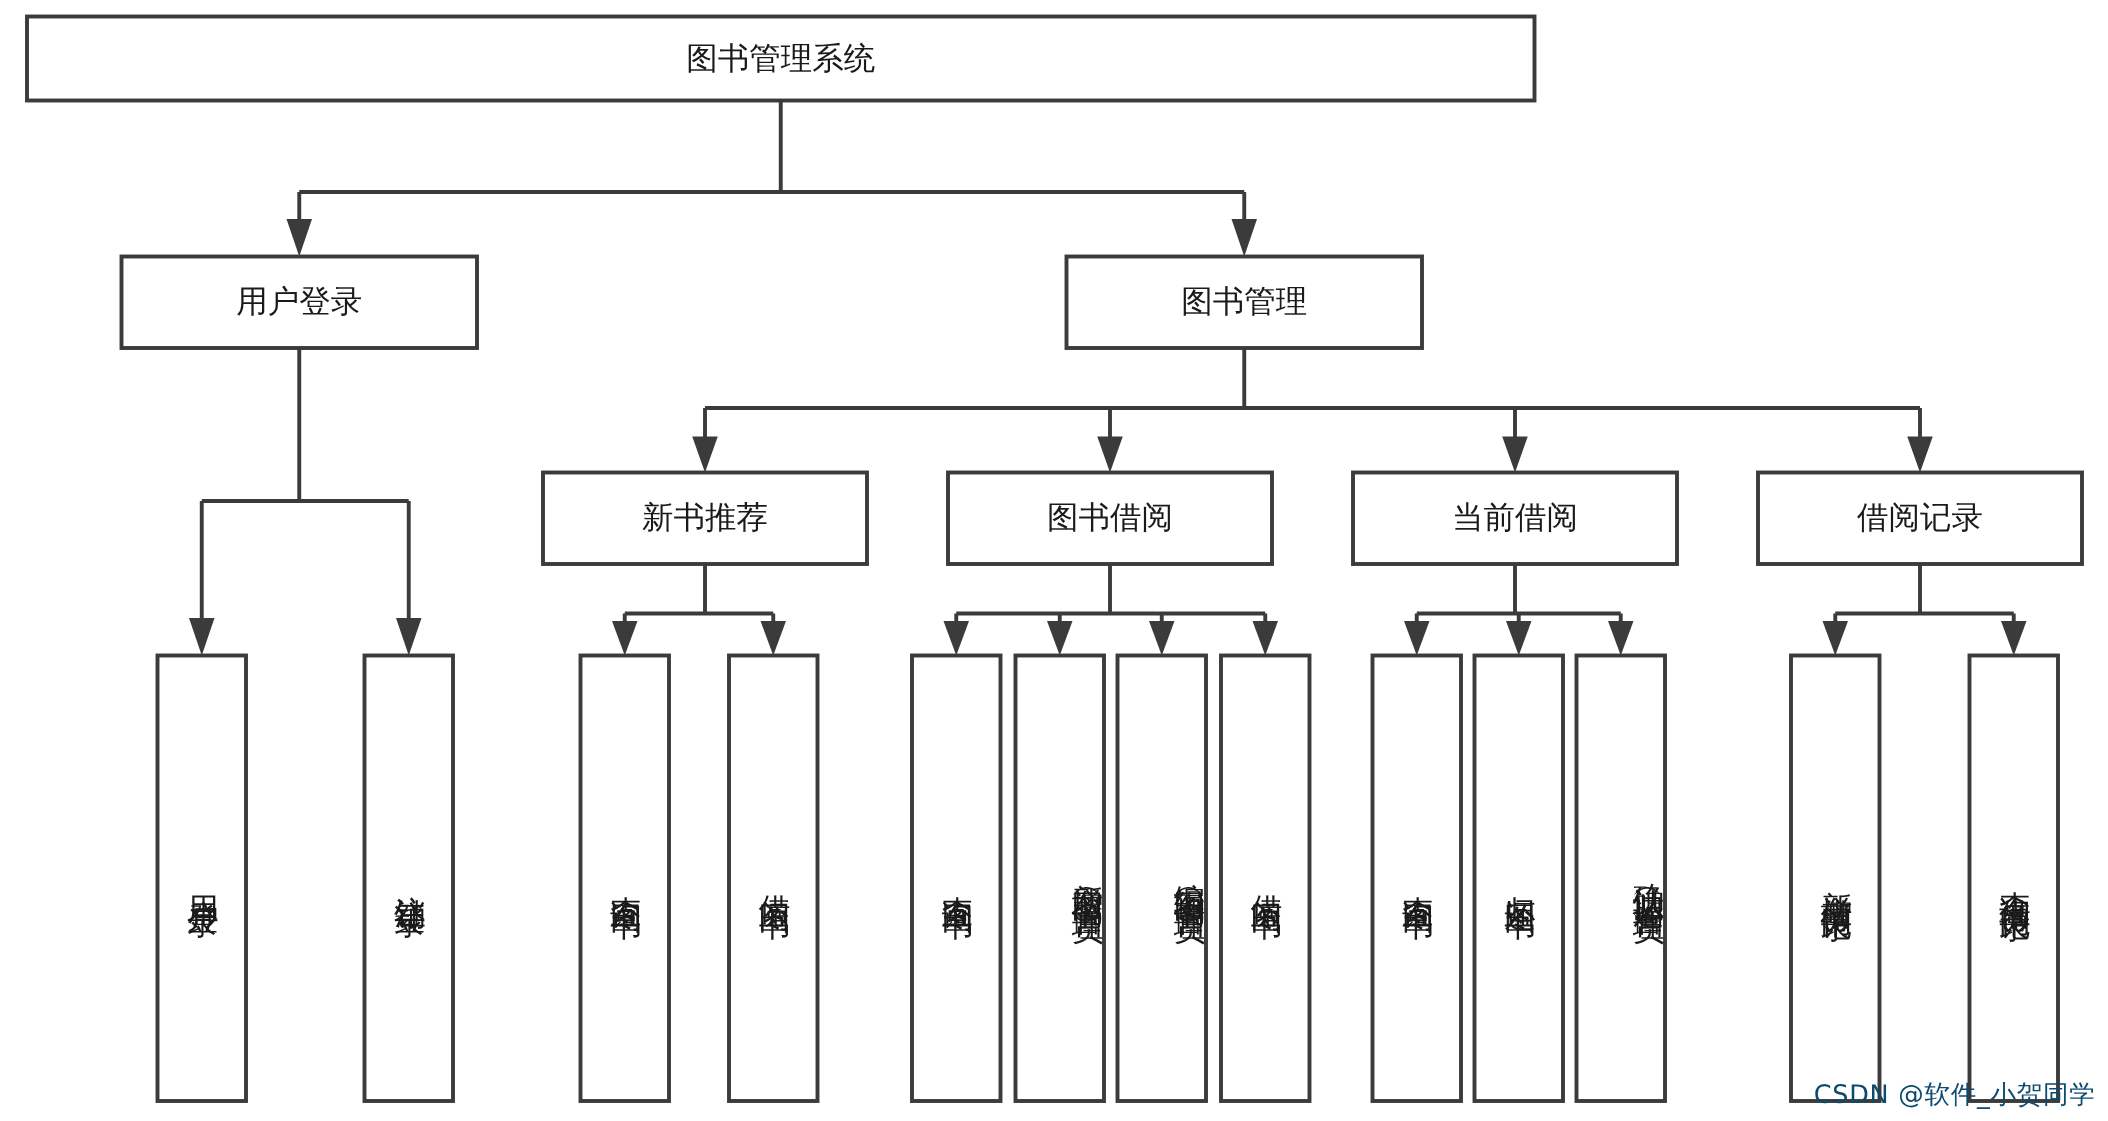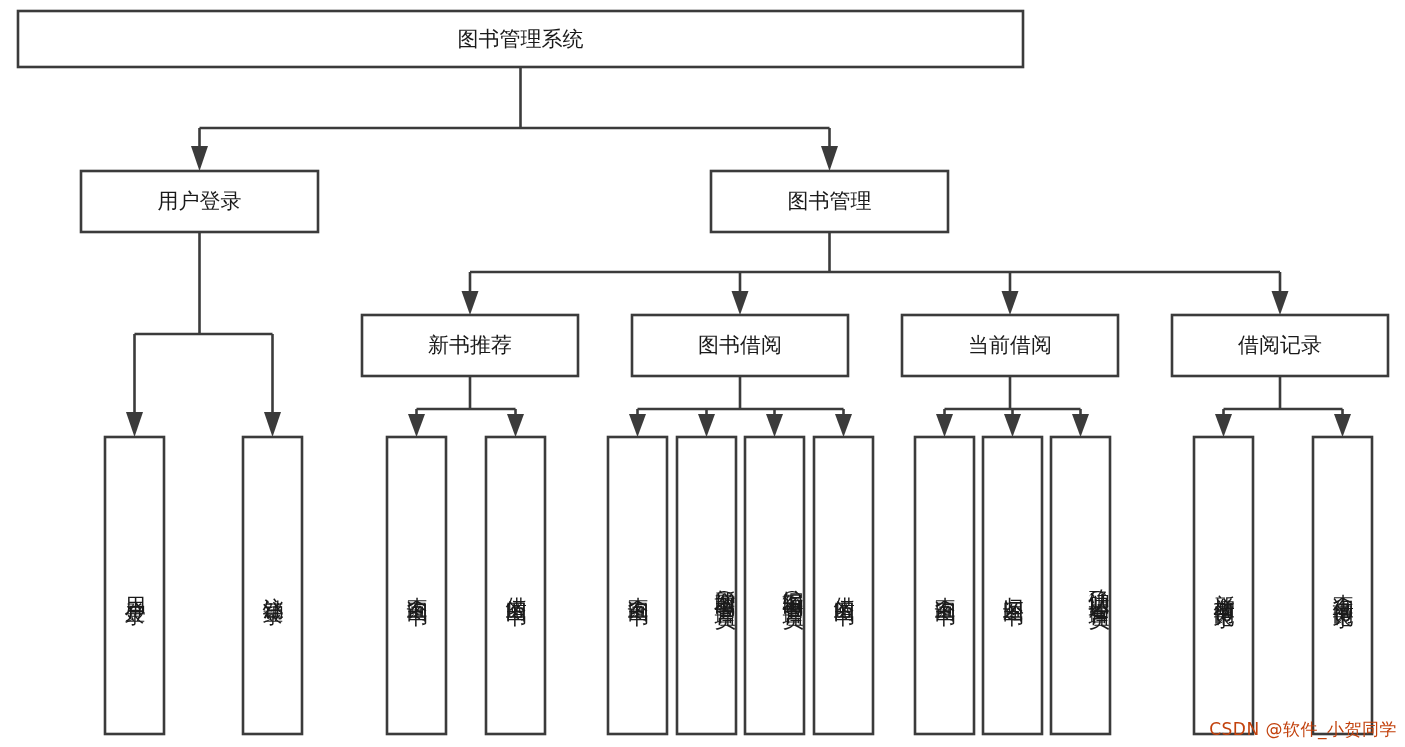--- a/index.html
+++ b/index.html
@@ -61,21 +61,21 @@
     text-align: center;
     white-space: nowrap;
     user-select: none;
   }
   .watermark {
     position: absolute;
     right: 8px;
     bottom: 6px;
     font-family: "DejaVu Sans", "Liberation Sans", sans-serif;
     font-size: 17px;
-    color: #c2410c;
+    color: #0c4a6e;
     letter-spacing: 0.5px;
     white-space: nowrap;
     pointer-events: none;
   }
 </style>
 </head>
 <body>
 
 <div id="diagram-root">
 

